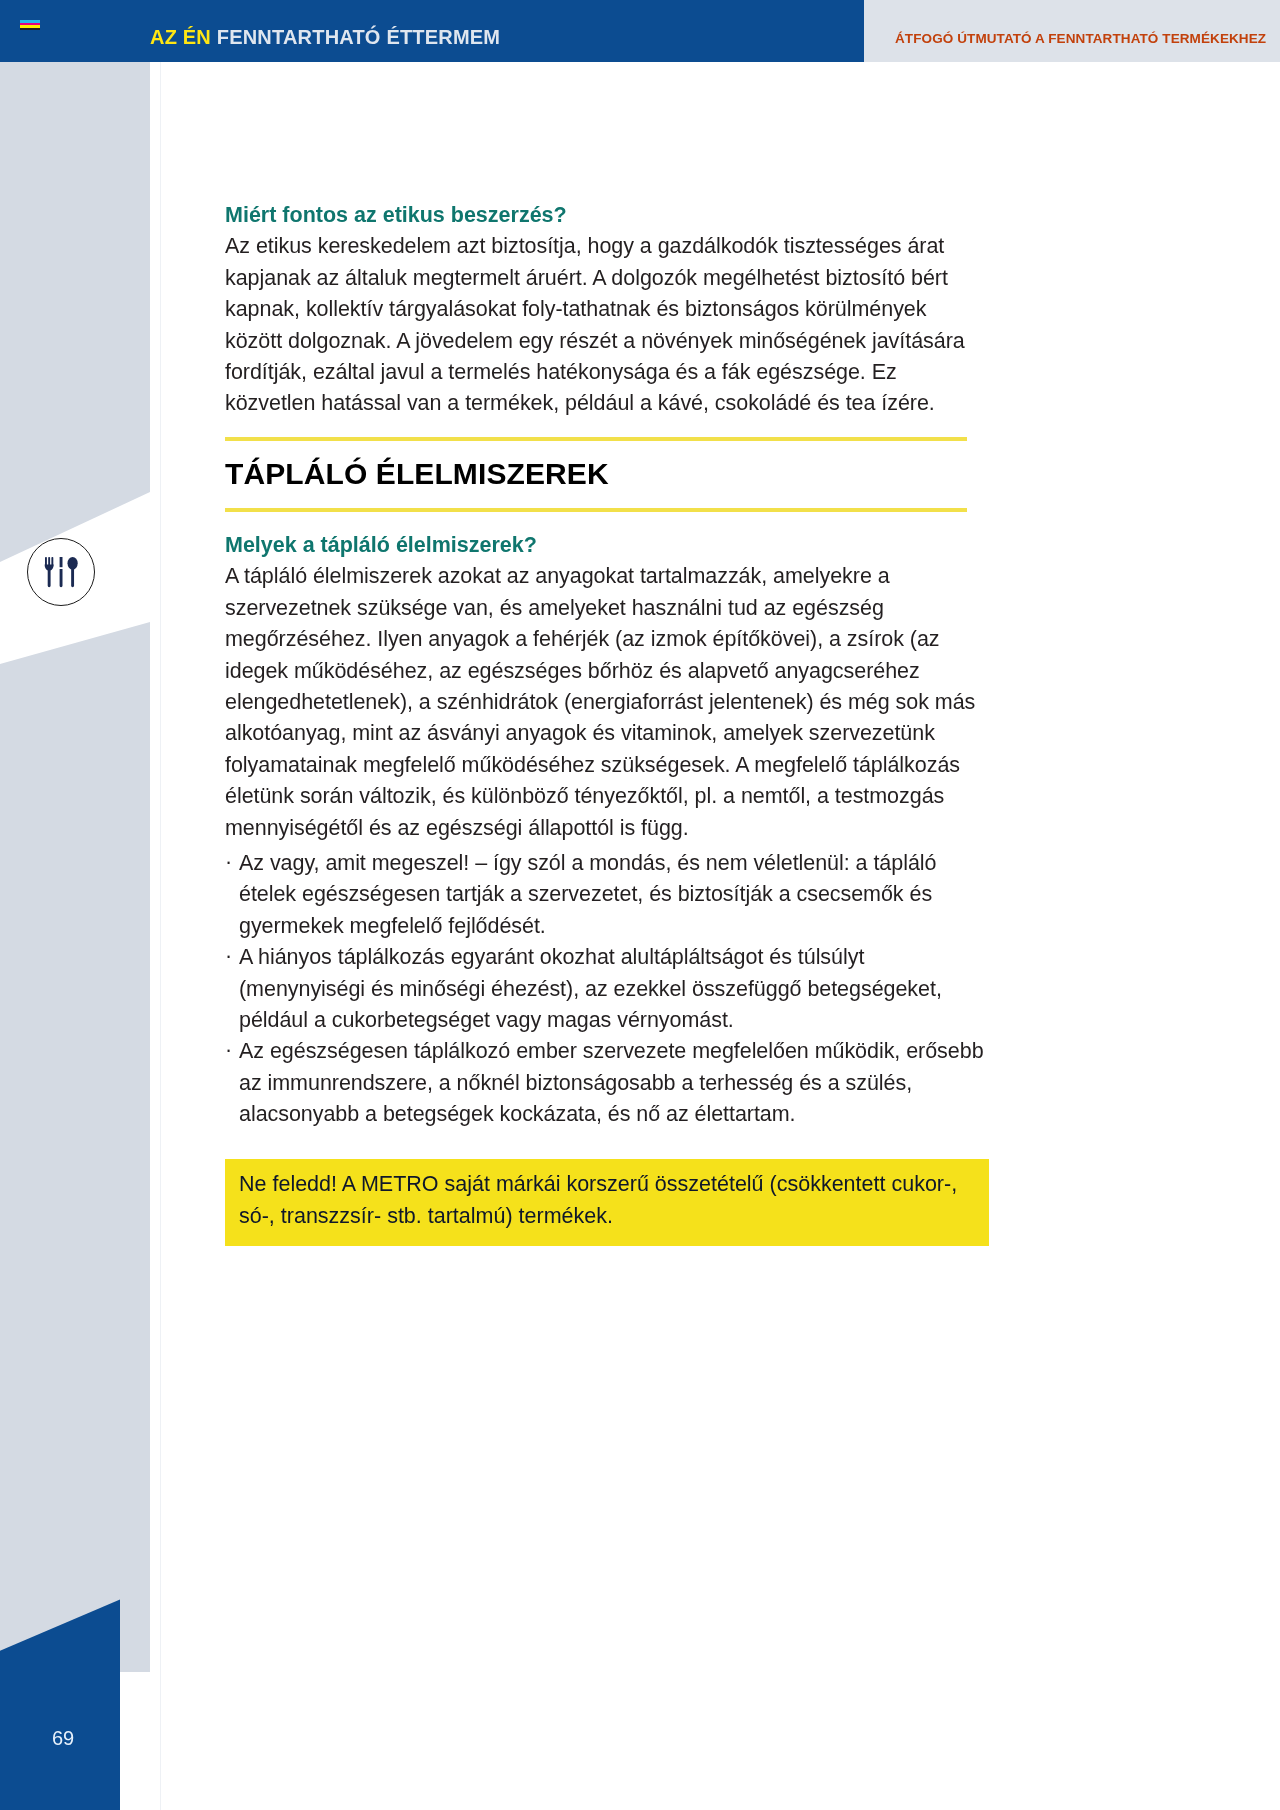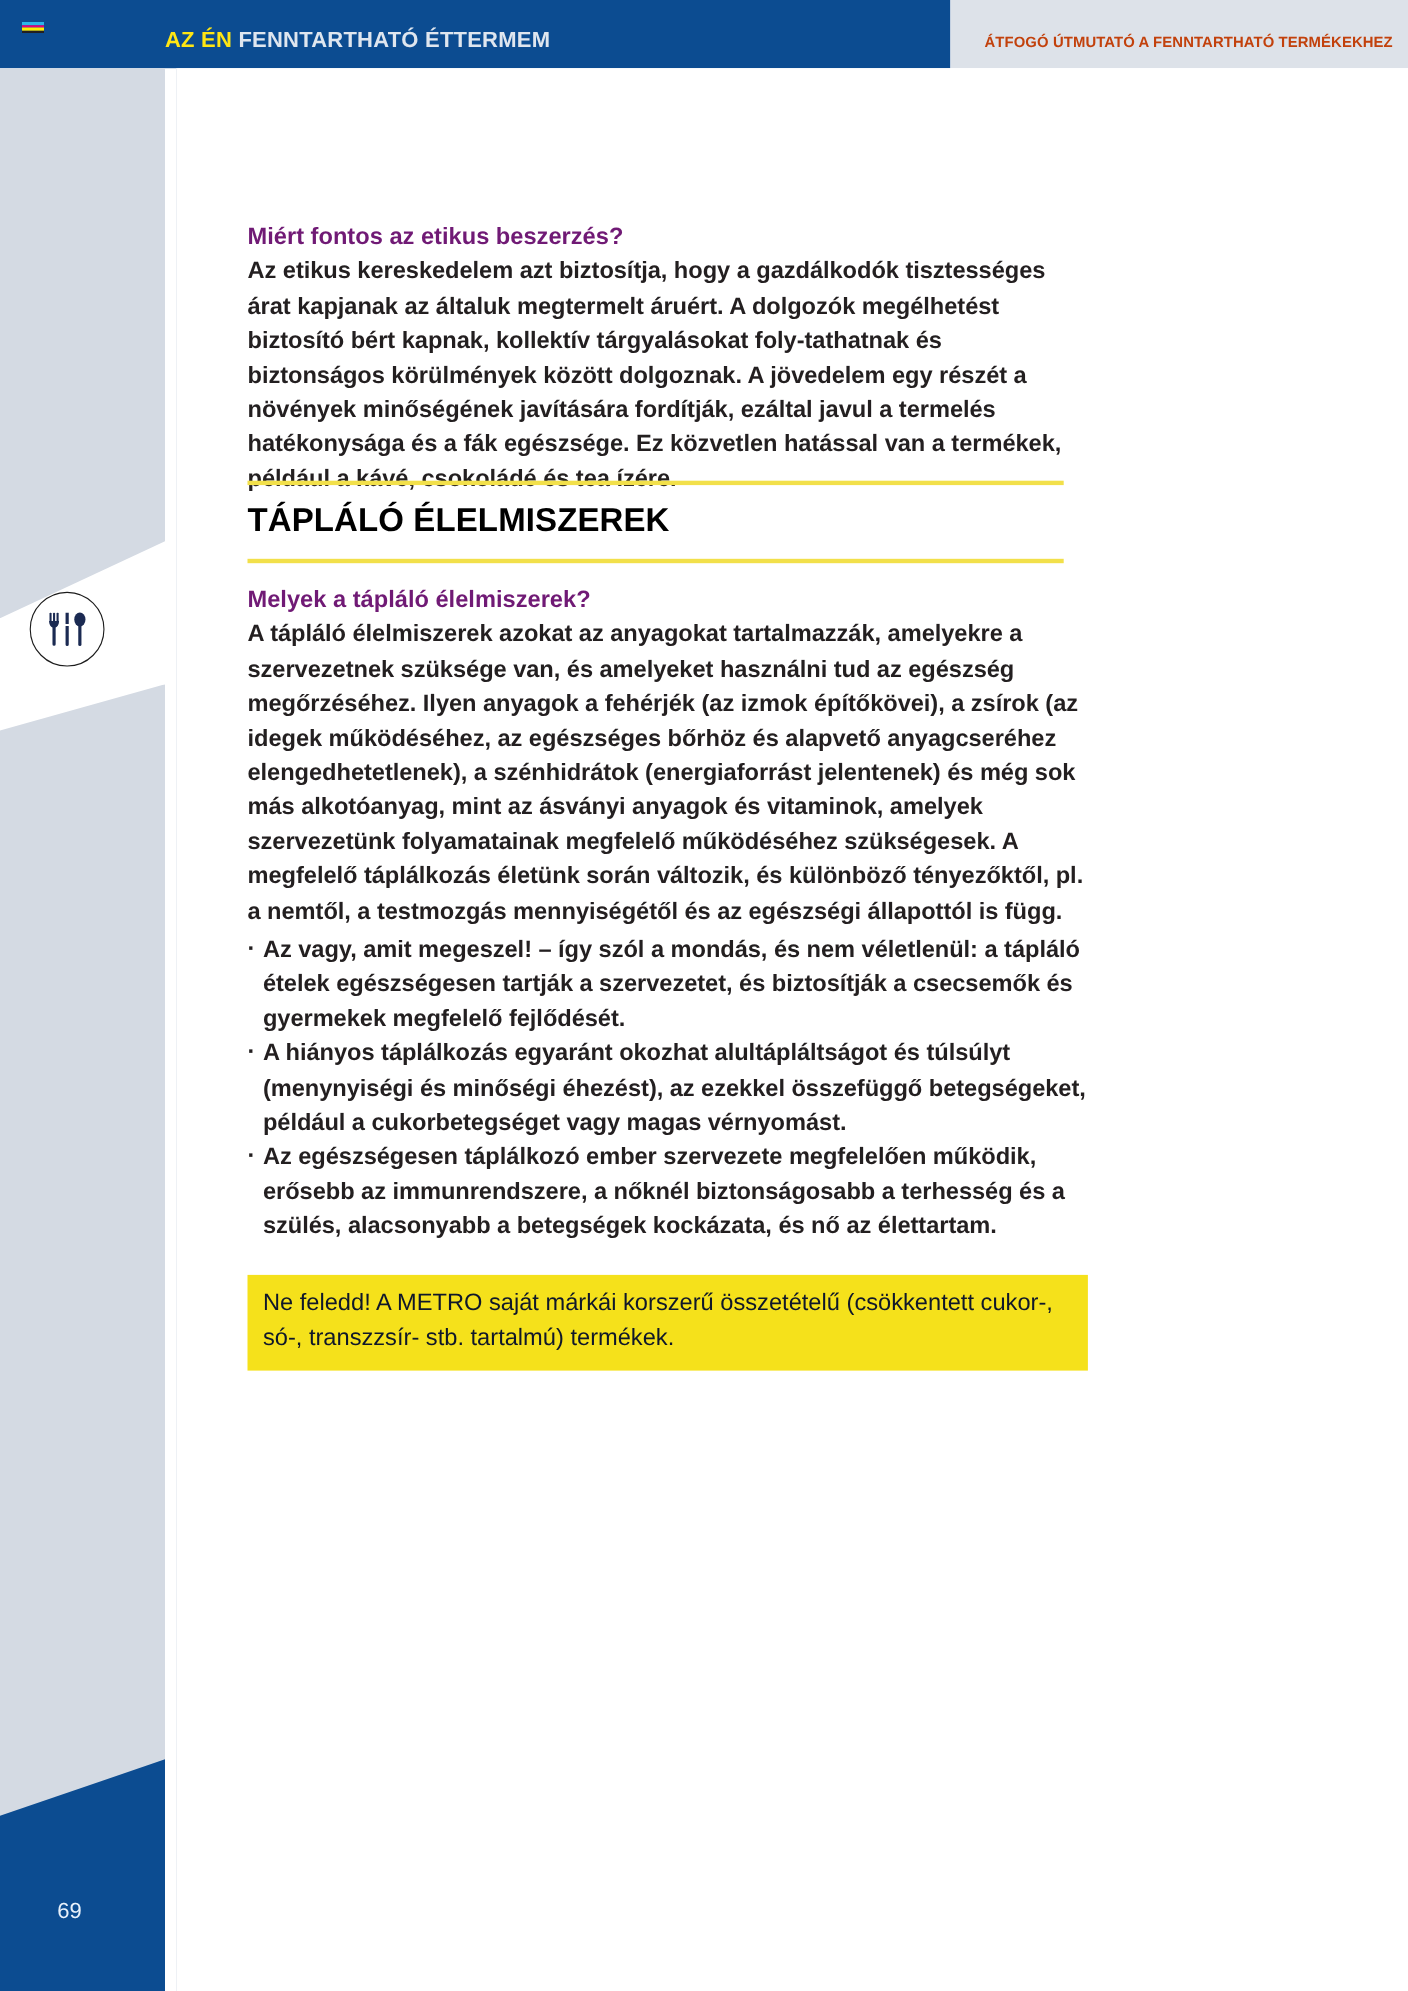--- a/index.html
+++ b/index.html
@@ -95,21 +95,21 @@
     position: absolute;
     top: 560px; left: 0;
     width: 150px;
     height: 1050px;
     background: #d4dae3;
     clip-path: polygon(0 4%, 100% 0, 100% 100%, 0 100%);
   }
   .left-shape-page {
     position: absolute;
     top: 1478px; left: 0;
-    width: 150px;
+    width: 120px;
     height: 270px;
     background: #0c4c91;
     clip-path: polygon(0 41%, 100% 22%, 100% 100%, 0 100%);
   }
   .page-number {
     position: absolute;
     bottom: 60px;
     left: 52px;
     color: #e8f1fb;
     font-size: 20px;
@@ -154,28 +154,28 @@
     top: 0;
     left: 0;
     width: 1119px;
     height: 100%;
   }
 
   .body-text {
     color: #231f20;
     font-size: 21.5px;
     line-height: 31.4px;
-    font-weight: 700;
+    font-weight: 400;
     letter-spacing: -0.05px;
   }
   .q-head {
     font-weight: 700;
     font-size: 21.5px;
     line-height: 31.4px;
-    color: #701a75;
+    color: #0f766e;
   }
 
   .block-intro {
     position: absolute;
     top: 138px;
     left: 64px;
     width: 762px;
   }
 
   .rule {

